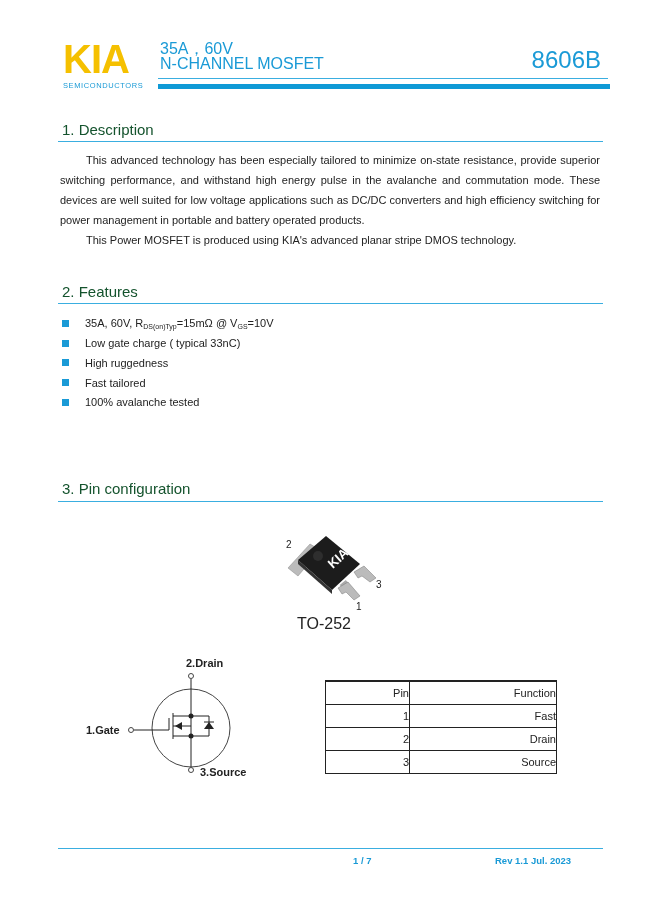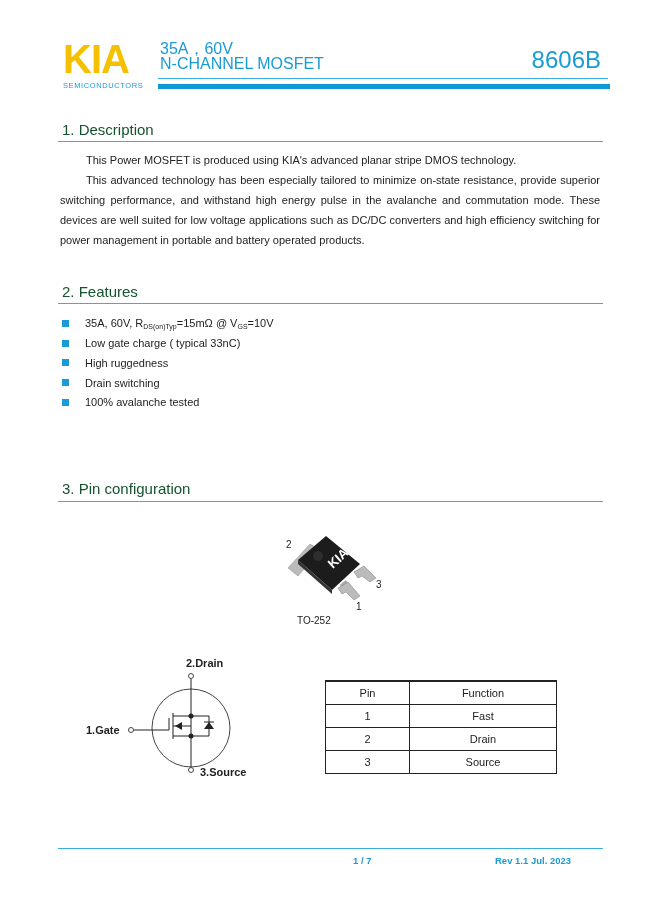--- a/index.html
+++ b/index.html
@@ -13,23 +13,23 @@
   .line-thin { left:158px; width:450px; height:1px; background:#3aaee0; top:78px; }
   .line-thick { left:158px; width:452px; height:5px; background:#0f9ad6; top:84px; }
   .sec-title { left:62px; font-size:15px; color:#14532d; }
   .sec-line { left:58px; width:545px; height:1px; background:#3aaee0; }
   .desc { left:60px; top:150px; width:540px; font-size:11px; line-height:20px; color:#222; text-align:justify; }
   .desc p { margin:0; text-indent:26px; }
   .features { left:62px; top:314px; font-size:11px; color:#222; }
   .feat { height:19.6px; display:flex; align-items:center; }
   .bullet { width:7px; height:7px; background:#1a9ad6; margin-right:16px; }
   sub { font-size:7px; vertical-align:-2px; }
-  .pkg-label { left:297px; top:615px; font-size:10px; }
+  .pkg-label { left:297px; top:615px; font-size:16px; }
   table.pins { position:absolute; left:325px; top:680px; width:232px; border-collapse:collapse; font-size:11px; }
-  table.pins td, table.pins th { border:1px solid #222; text-align:center; height:22px; font-weight:normal; padding:0; }
+  table.pins td, table.pins th { border:1px solid #222; text-align:right; height:22px; font-weight:normal; padding:0; }
   table.pins tr:first-child th { border-top:2px solid #222; }
   .foot-line { left:58px; top:848px; width:545px; height:1px; background:#3aaee0; }
   .foot-page { left:305px; top:855px; font-size:9.5px; color:#1a9ad6; font-weight:bold;margin-left:48px; }
   .foot-rev { left:495px; top:855px; font-size:9.5px; color:#1a9ad6; font-weight:bold; }
   .circuit-label { font-size:11px; color:#222;font-weight:bold; }
 </style>
 </head>
 <body>
 
 <div class="abs logo">KIA</div>
@@ -38,42 +38,42 @@
   <div>35A，60V</div>
   <div>N-CHANNEL MOSFET</div>
 </div>
 <div class="abs hdr-part">8606B</div>
 <div class="abs line-thin"></div>
 <div class="abs line-thick"></div>
 
 <div class="abs sec-title" style="top:121px">1.  Description</div>
 <div class="abs sec-line" style="top:141px"></div>
 <div class="abs desc">
+  <p>This advanced technology has been especially tailored to minimize on-state resistance, provide superior switching performance, and withstand high energy pulse in the avalanche and commutation mode. These devices are well suited for low voltage applications such as DC/DC converters and high efficiency switching for power management in portable and battery operated products.</p>
   <p>This Power MOSFET is produced using KIA's advanced planar stripe DMOS technology.</p>
-  <p>This advanced technology has been especially tailored to minimize on-state resistance, provide superior switching performance, and withstand high energy pulse in the avalanche and commutation mode. These devices are well suited for low voltage applications such as DC/DC converters and high efficiency switching for power management in portable and battery operated products.</p>
 </div>
 
 <div class="abs sec-title" style="top:283px">2.  Features</div>
 <div class="abs sec-line" style="top:303px"></div>
 <div class="abs features">
   <div class="feat">
     <span class="bullet"></span>
     <span><span>35A, 60V, R</span><sub>DS(on)Typ</sub><span>=15mΩ @ V</span><sub>GS</sub><span>=10V</span></span>
   </div>
   <div class="feat">
     <span class="bullet"></span>
     <span>Low gate charge ( typical 33nC)</span>
   </div>
   <div class="feat">
     <span class="bullet"></span>
     <span>High ruggedness</span>
   </div>
   <div class="feat">
     <span class="bullet"></span>
-    <span>Drain switching</span>
+    <span>Fast tailored</span>
   </div>
   <div class="feat">
     <span class="bullet"></span>
     <span>100% avalanche tested</span>
   </div>
 </div>
 
 <div class="abs sec-title" style="top:480px">3.  Pin configuration</div>
 <div class="abs sec-line" style="top:501px"></div>
 

